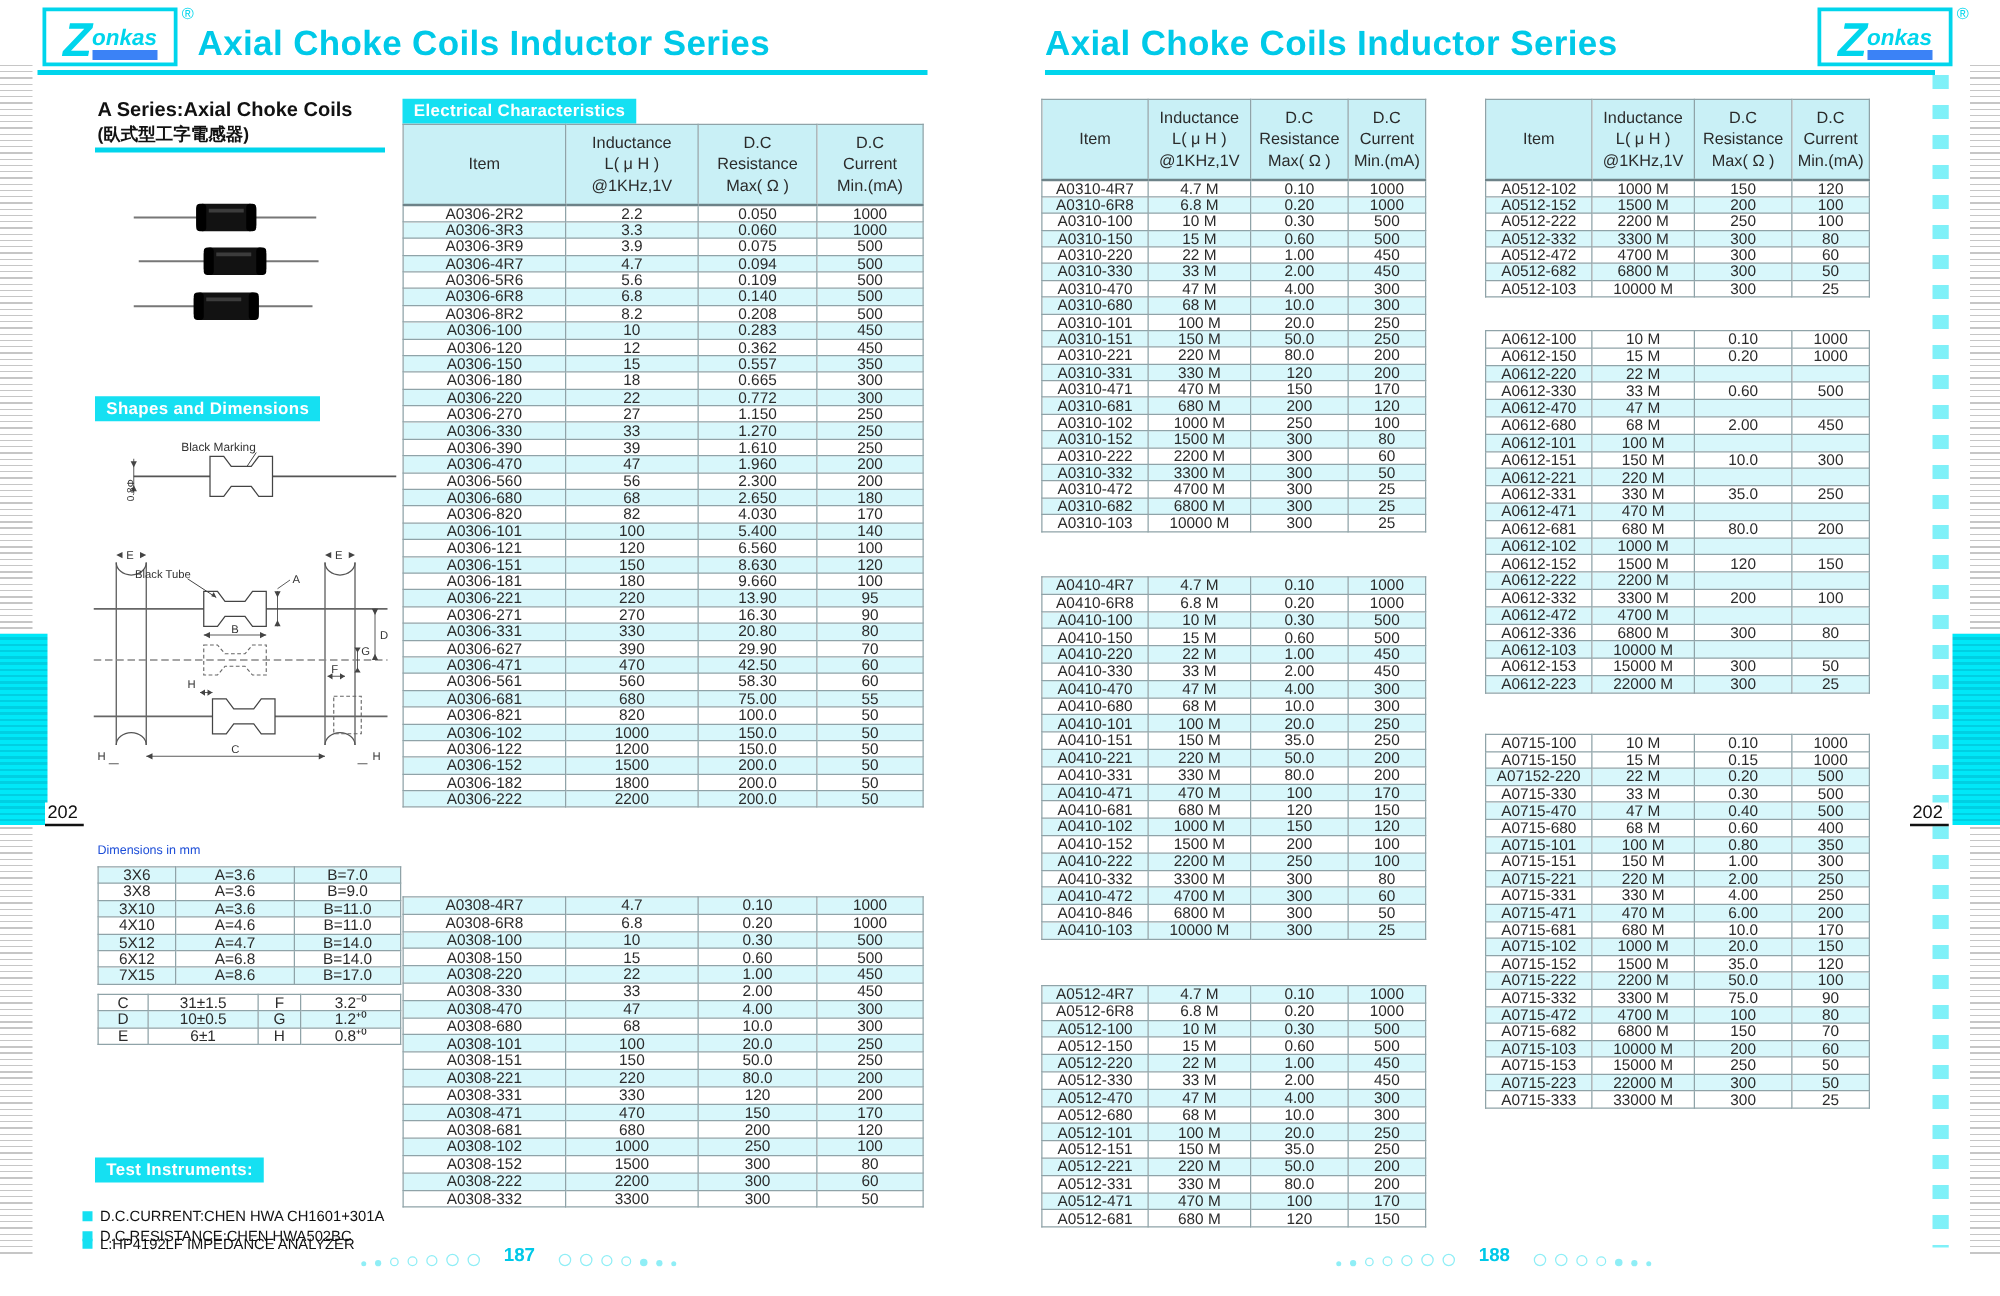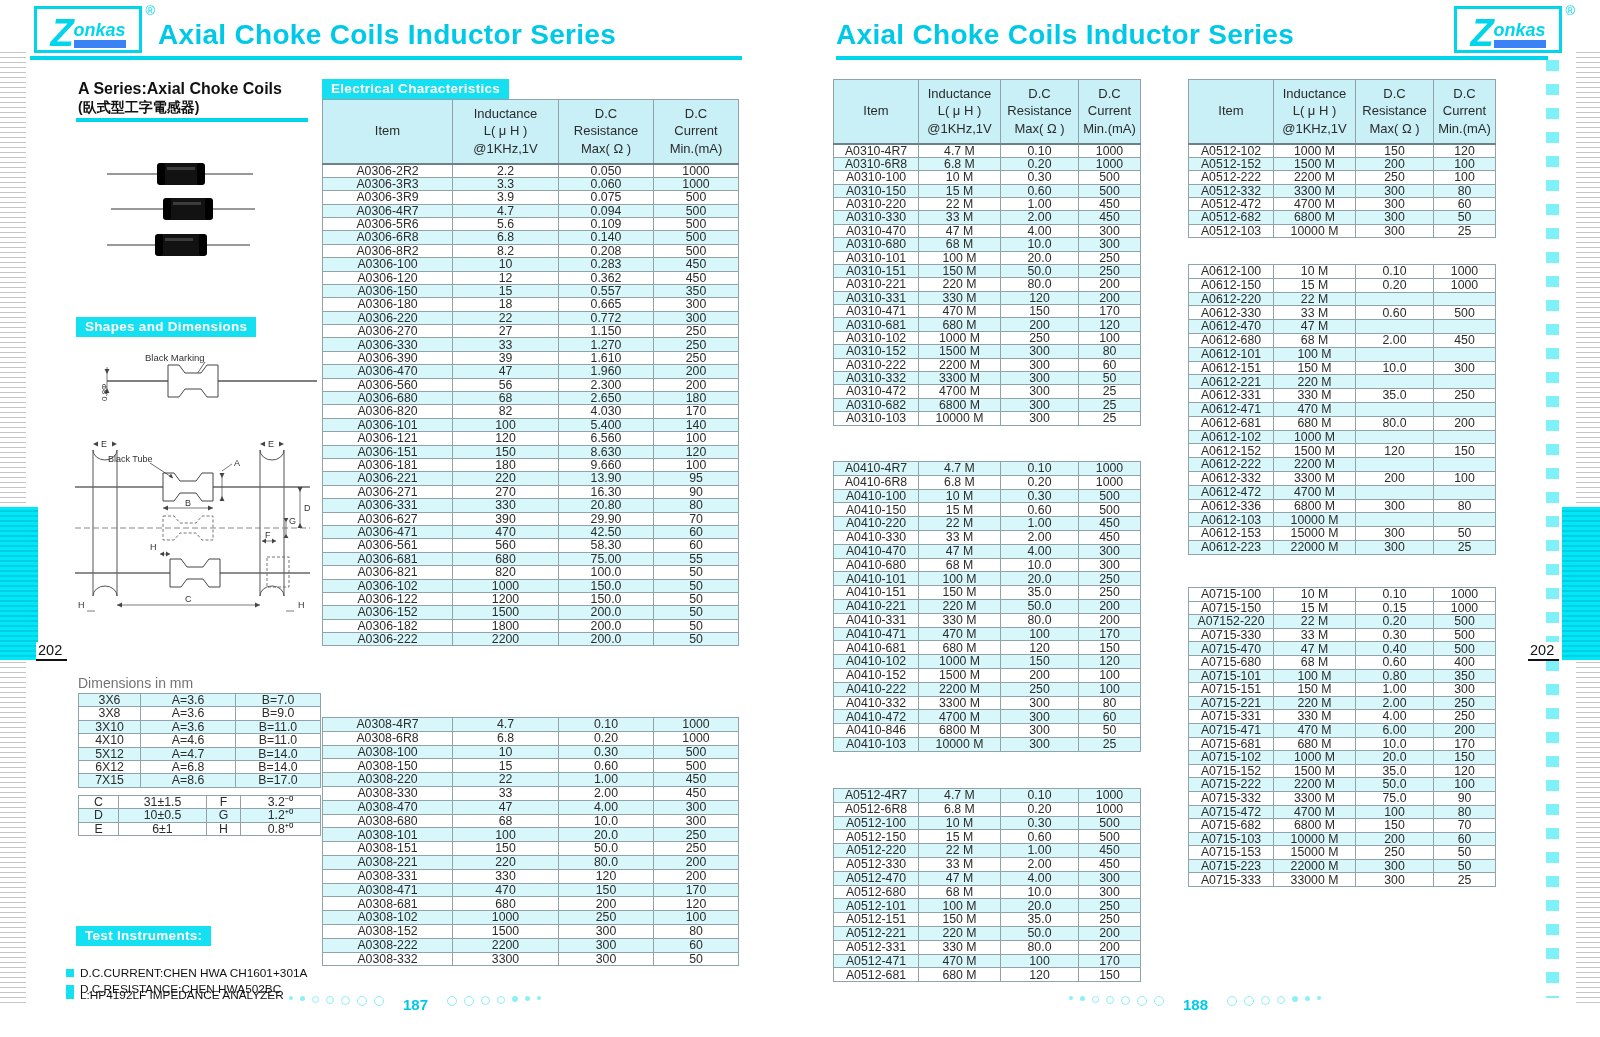--- a/index.html
+++ b/index.html
@@ -25,26 +25,26 @@
   .dtable td { height:13.4px; font-size:12.3px; line-height:1; }
   .tall .dtable td { height:13.8px; }
   .mid  .dtable td { height:13.6px; }
   .dtable th { height:64px; font-size:13px; font-weight:400; background:#c9f0f6; white-space:pre-line; line-height:1.35; border-bottom:2.5px solid #6d8288; }
   .dtable tr.shade td { background:#d8f7fb; }
 
   
   .series-h { position:absolute; left:78px; top:80px; font-size:16px; font-weight:700; color:#111; }
   .series-cn { position:absolute; left:78px; top:99px; font-size:14px; font-weight:700; color:#111; }
   .cn-underline { position:absolute; left:76px; top:118px; width:232px; height:4px; background:#00d5ec; }
-  .dims-title { position:absolute; left:78px; top:675px; font-size:14px; color:#737373; }
+  .dims-title { position:absolute; left:78px; top:675px; font-size:10px; color:#1d4ed8; }
   .test-item { position:absolute; left:66px; font-size:11.8px; color:#111; display:flex; align-items:center; gap:6px; white-space:nowrap; }
   .bullet { width:8px; height:8px; background:#15e0f2; display:inline-block; }
 
   
-  .footer { position:absolute; top:996px; display:flex; align-items:flex-start; justify-content:center; gap:7px; }
+  .footer { position:absolute; top:996px; display:flex; align-items:flex-end; justify-content:center; gap:7px; }
   .footer .num { color:#00c9e8; font-weight:700; font-size:15px; margin:0 12px; }
   .dot { border-radius:50%; display:inline-block; }
   .dot.f { background:#8feef6; }
   .dot.o { border:1.5px solid #8feef6; }
 
   
   .edge-stripes { position:absolute; top:52px; height:952px; background:repeating-linear-gradient(to bottom, #c6c6c6 0 1px, transparent 1px 5px); }
   .edge-cyan { position:absolute; top:507px; height:153px; background:repeating-linear-gradient(to bottom, #00e8f8 0 3px, #00cfe2 3px 5px); }
   .edge-dashes { position:absolute; top:60px; height:938px; width:13px; background:repeating-linear-gradient(to bottom, rgba(0,226,242,.5) 0 11px, transparent 11px 24px); }
   .side-num { position:absolute; top:642px; font-size:14.5px; color:#111; border-bottom:2px solid #111; padding:0 5px 1px 2px; background:#fff; }

